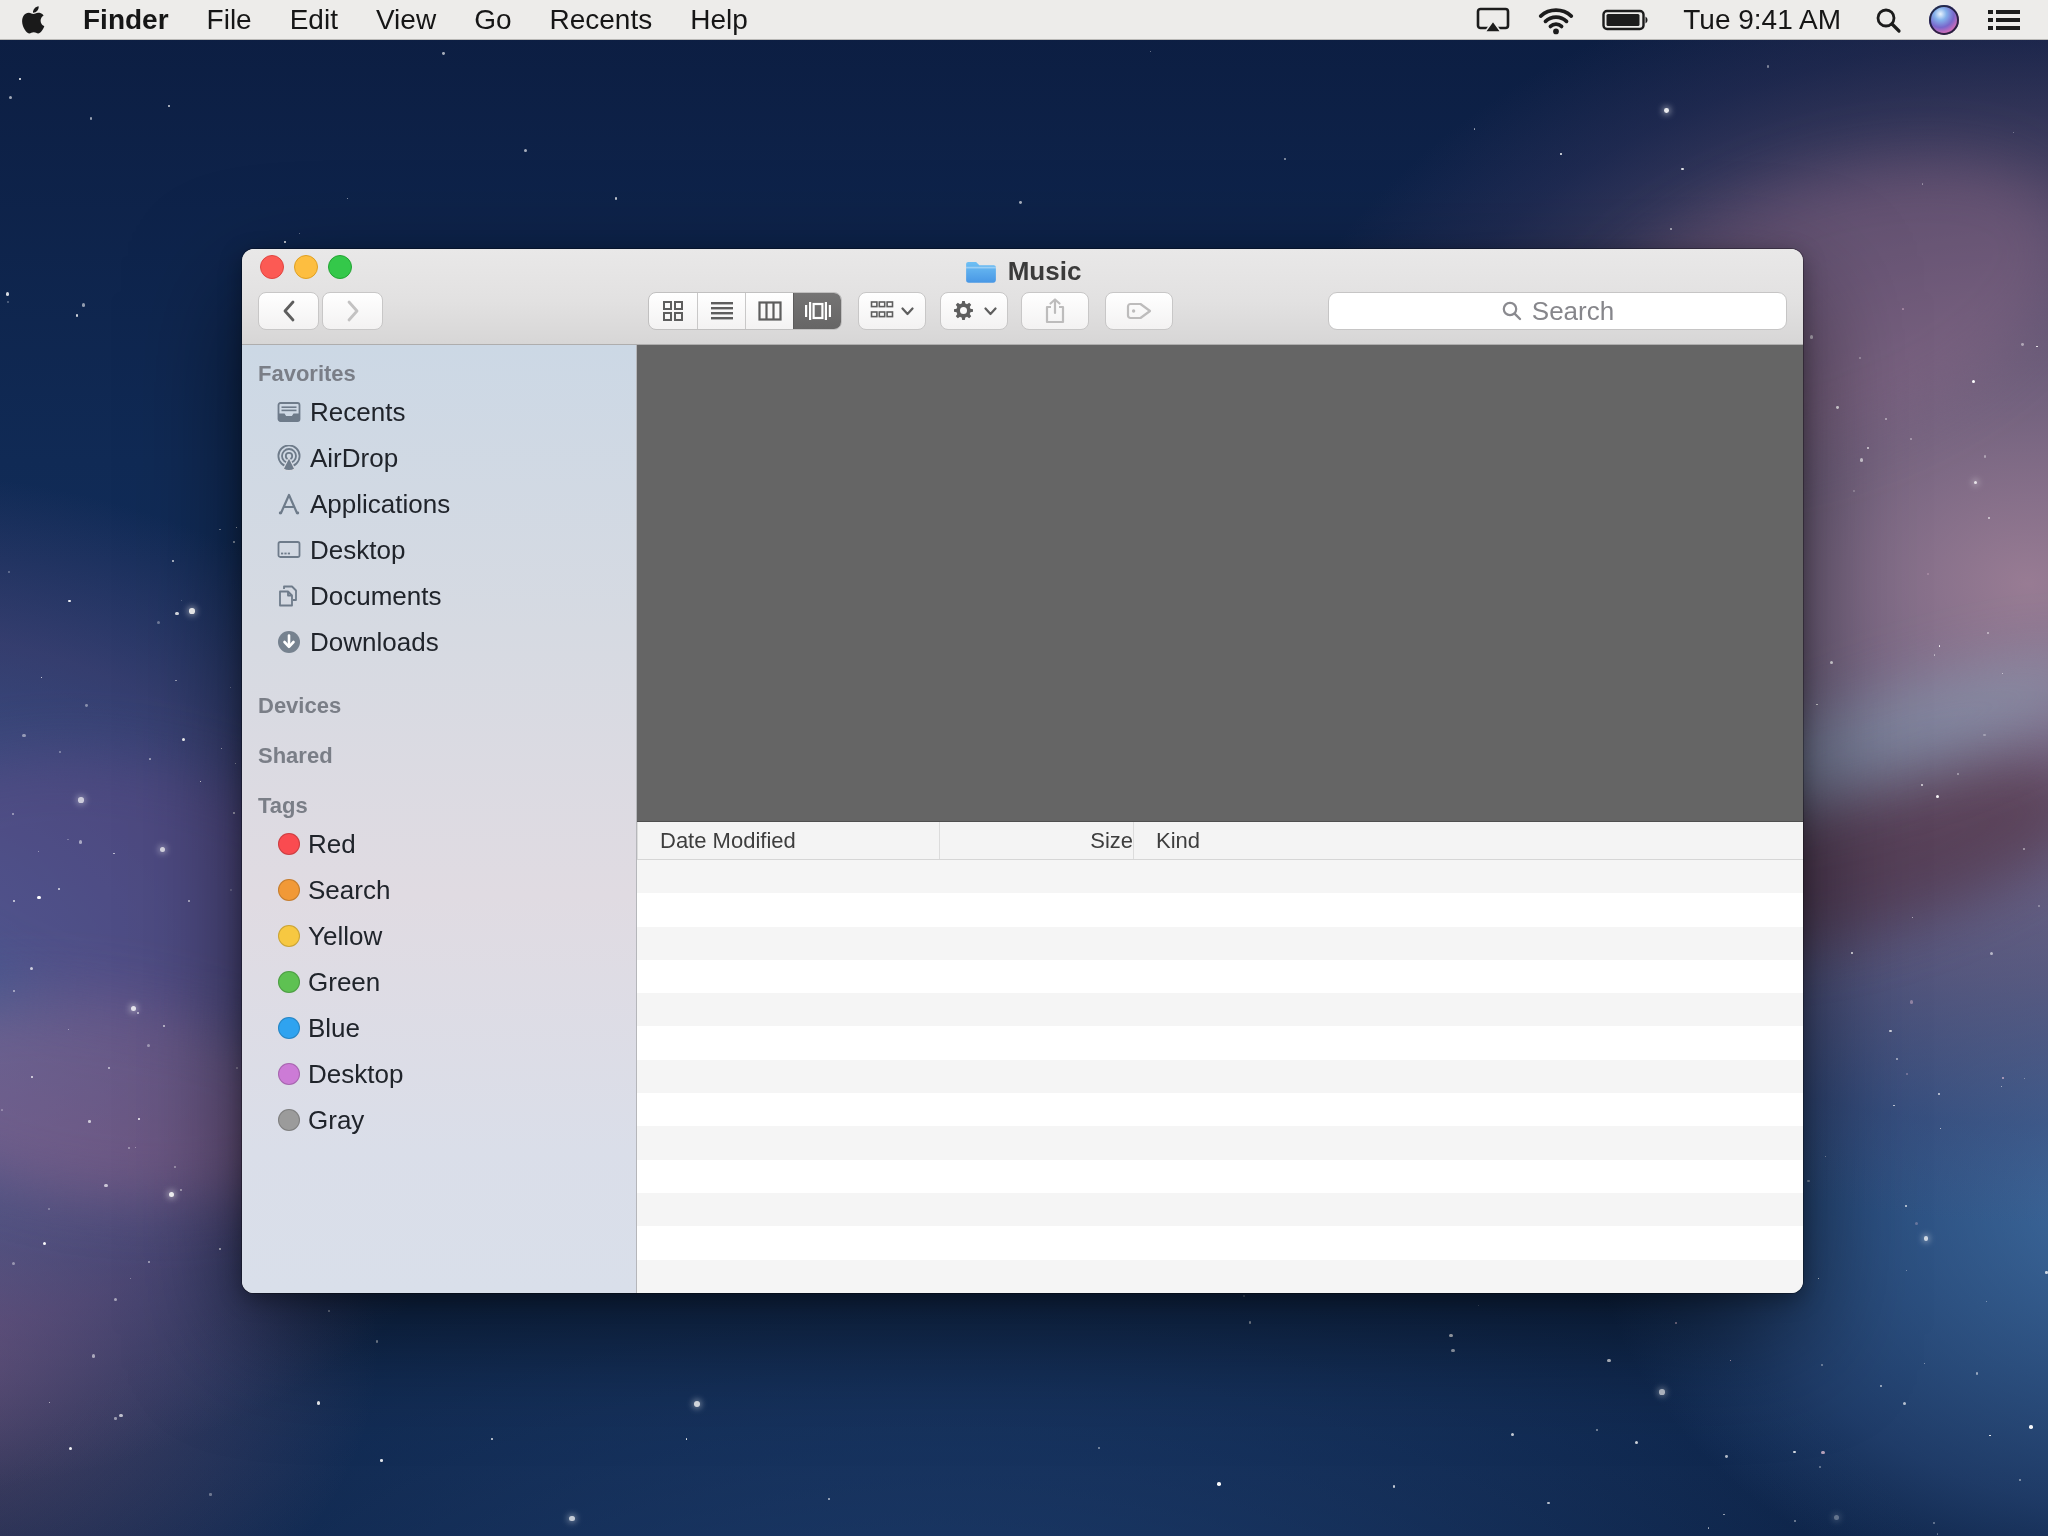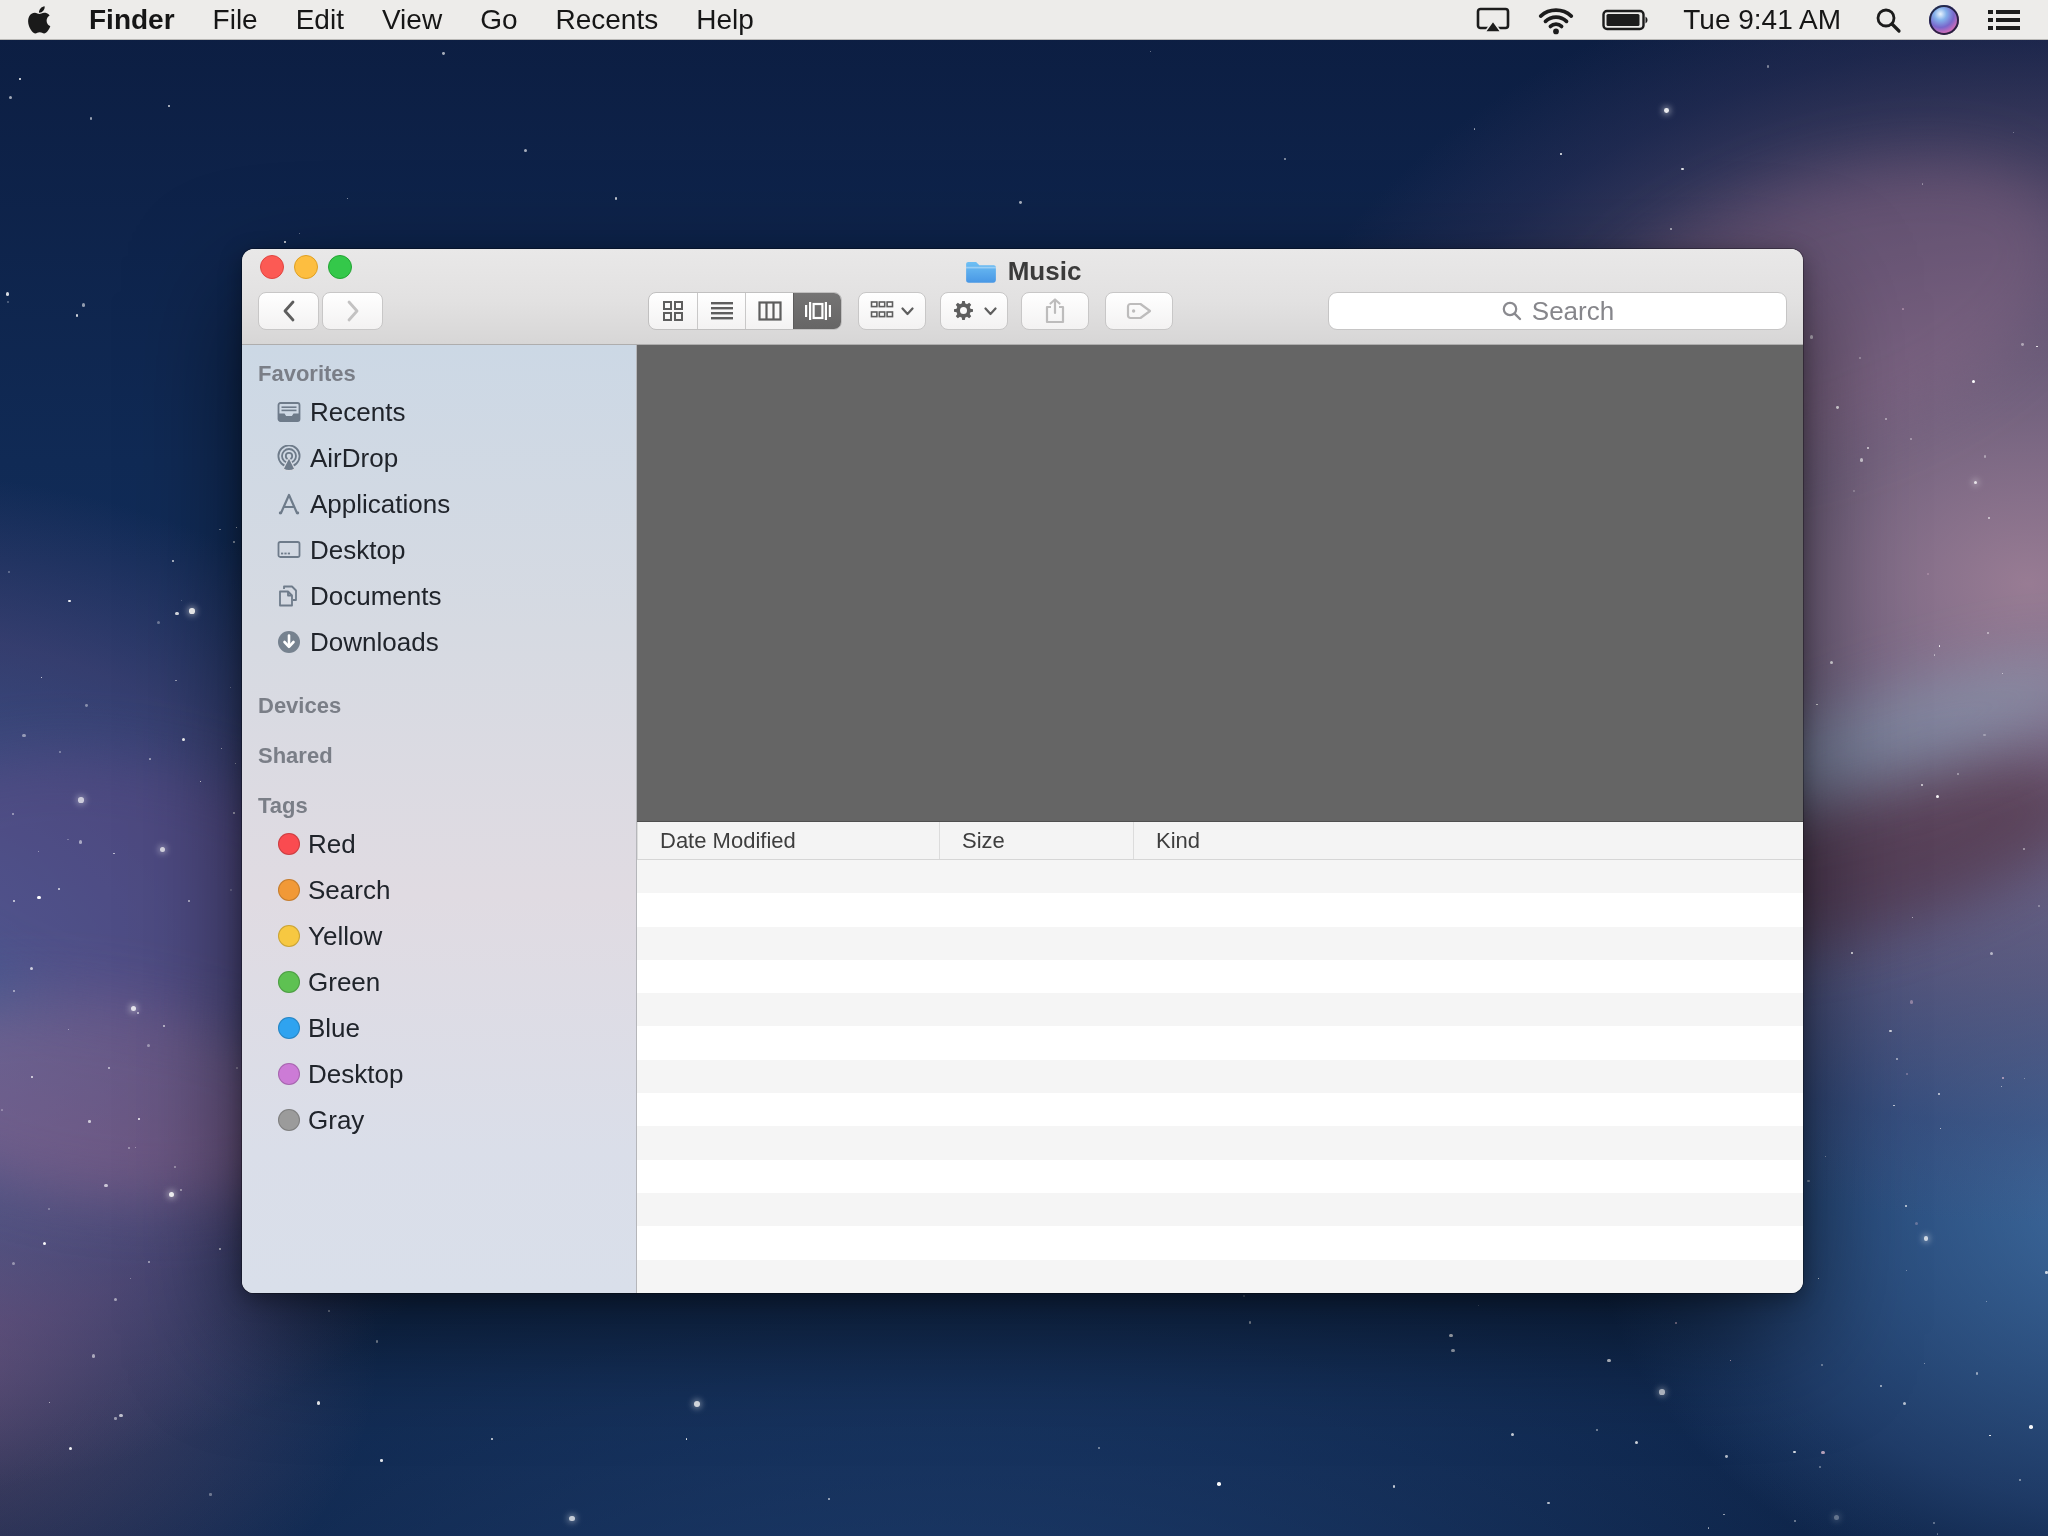--- a/index.html
+++ b/index.html
@@ -26,21 +26,21 @@
   #stars { position:absolute; inset:0; overflow:hidden; }
   .star { position:absolute; background:#fff; border-radius:50%; }
 
   
   .menubar {
     position:absolute; left:0; top:0; width:2048px; height:40px; z-index:30;
     background:#edecea; border-bottom:1px solid rgba(0,0,0,.22);
     display:flex; align-items:center; justify-content:space-between;
     font-size:28px; color:#161616;
   }
-  .mb-left { display:flex; align-items:center; height:100%; padding-left:8px; }
+  .mb-left { display:flex; align-items:center; height:100%; padding-left:2px; }
   .mb-item { padding:0 19px; height:100%; display:flex; align-items:center; white-space:nowrap; }
   .mb-item.bold { font-weight:bold; }
   .mb-apple { padding:0 18px 0 18px; height:100%; display:flex; align-items:center; }
   .mb-right { display:flex; align-items:center; height:100%; padding-right:26px; gap:27px; }
   .mb-icon { display:flex; align-items:center; justify-content:center; height:100%; }
   .mb-clock { font-size:28px; padding:0 6px; white-space:nowrap; }
   .siri-orb {
     width:30px; height:30px; border-radius:50%;
     background:
       radial-gradient(circle at 38% 30%, rgba(233,244,255,.95) 0%, rgba(120,170,235,.9) 22%, rgba(108,88,200,.9) 48%, rgba(196,86,178,.85) 68%, #151c3a 92%);
@@ -115,21 +115,21 @@
   
   .main { flex:1; display:flex; flex-direction:column; min-width:0; }
   .coverflow { height:477px; background:#656565; border-bottom:1px solid #4f4f4f; }
   .listheader {
     height:38px; background:#f4f4f4; border-bottom:1px solid #d6d6d6;
     display:flex; font-size:22px; color:#3e3e3e;
   }
   .lh-cell { display:flex; align-items:center; padding-left:22px; }
   .lh-name { width:466px; padding-left:12px; justify-content:space-between; padding-right:16px; }
   .lh-date { width:302px; border-left:1px solid #dcdcdc; }
-  .lh-size { width:194px; border-left:1px solid #dcdcdc; }
+  .lh-size { width:194px; border-left:1px solid #dcdcdc;justify-content:flex-end; }
   .lh-kind { flex:1; border-left:1px solid #dcdcdc; }
   .rows {
     flex:1;
     background:repeating-linear-gradient(180deg, #f5f5f5 0px, #f5f5f5 33.3px, #ffffff 33.3px, #ffffff 66.6px);
   }
 
   svg { display:block; }
 </style>
 </head>
 <body>

